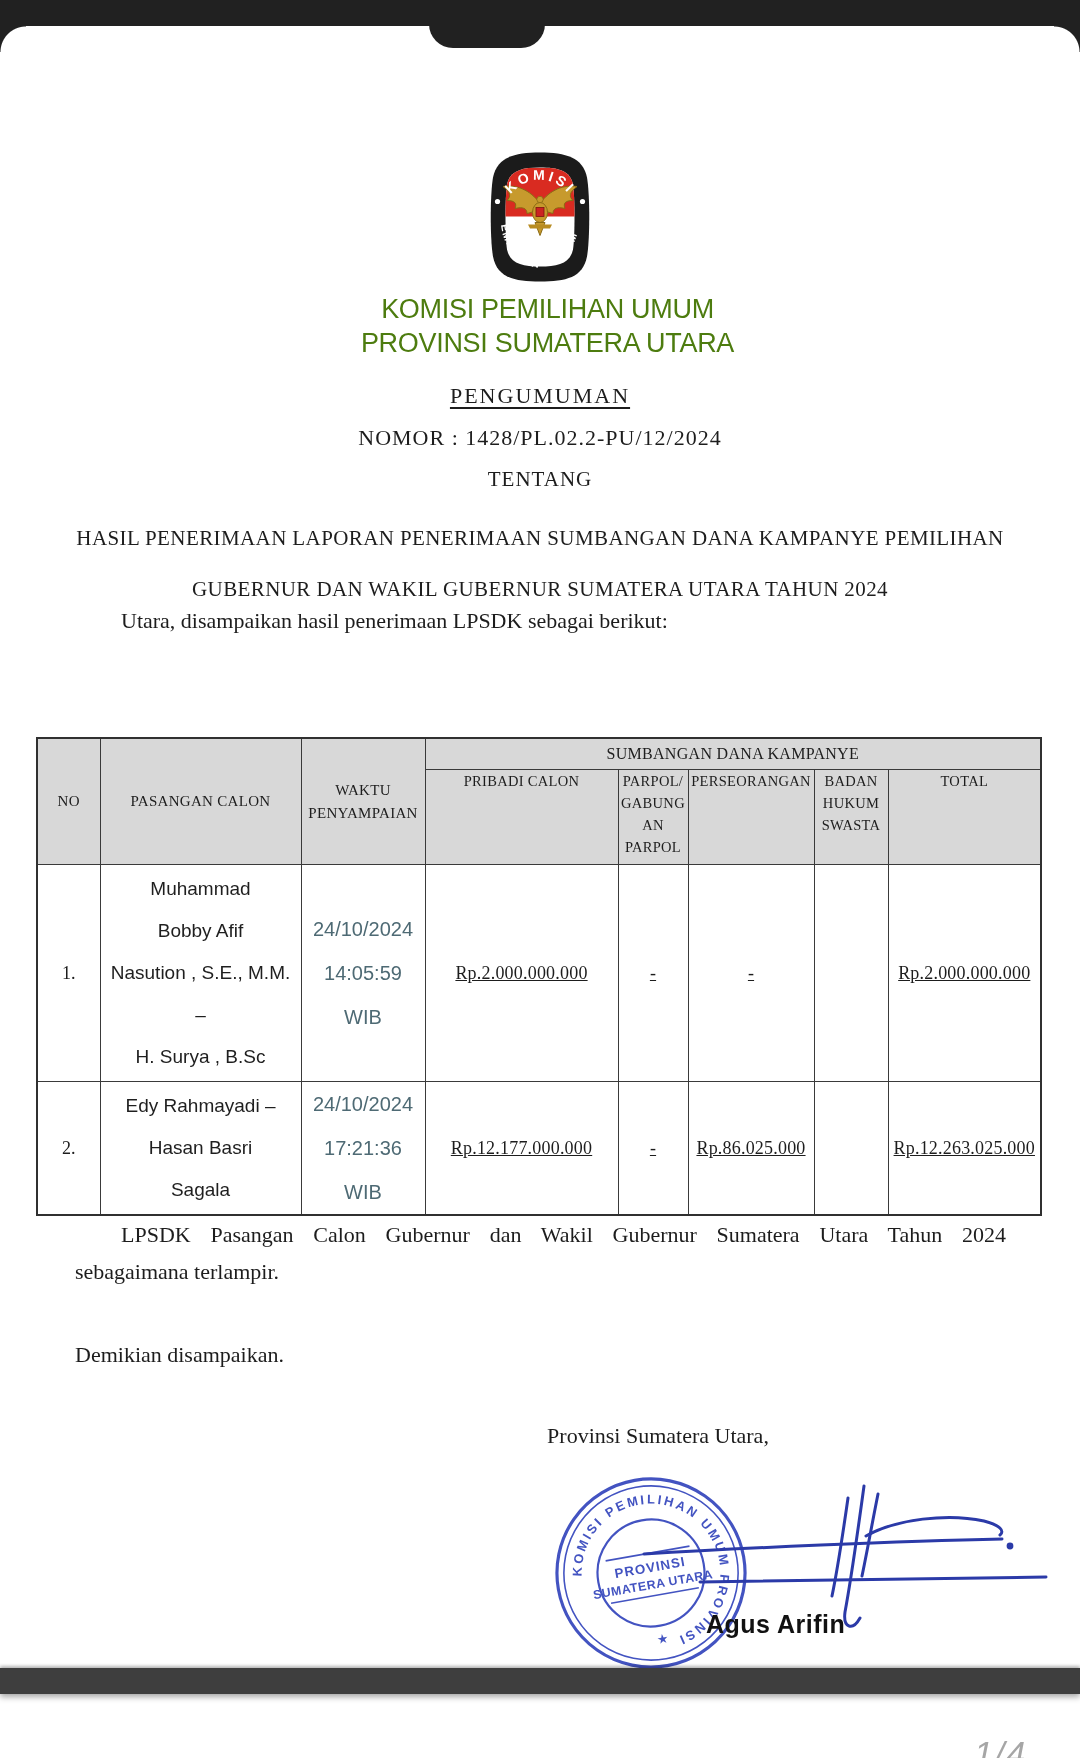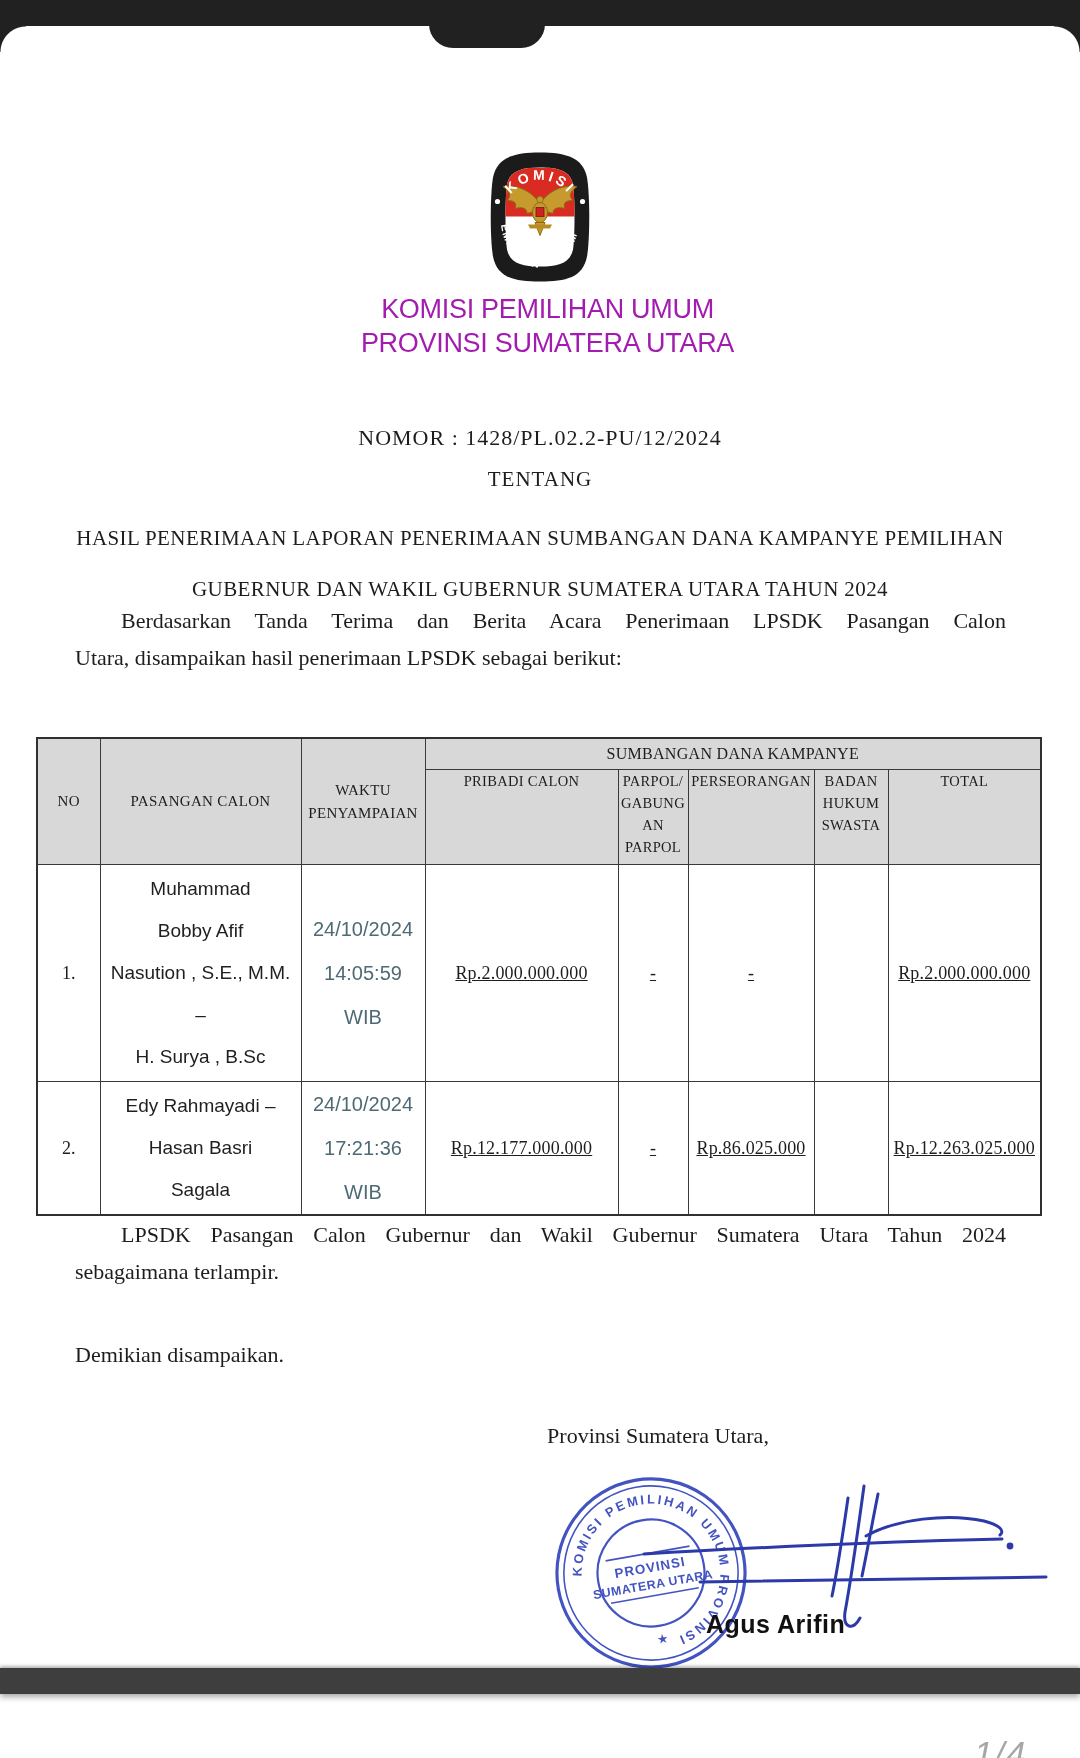--- a/index.html
+++ b/index.html
@@ -12,21 +12,21 @@
   .corner{position:absolute;top:26px;width:26px;height:26px;z-index:50;}
   .corner.left{left:0;background:radial-gradient(circle at 100% 100%, rgba(0,0,0,0) 25px, #212121 26px);}
   .corner.right{right:0;background:radial-gradient(circle at 0% 100%, rgba(0,0,0,0) 25px, #212121 26px);}
   .page-gap{position:absolute;top:1668px;left:0;right:0;height:26px;background:#3e3e3e;
             box-shadow:0 3px 6px rgba(0,0,0,.35), 0 -2px 3px rgba(0,0,0,.25);z-index:40;}
   .page-indicator{position:absolute;left:974px;top:1734px;font-family:"Liberation Sans",sans-serif;
             font-style:italic;font-size:34px;color:#a6a6a6;z-index:45;letter-spacing:2px;}
   
   .logo-wrap{position:absolute;top:148px;left:480px;width:120px;height:138px;}
   .org{position:absolute;left:0;right:0;text-align:center;font-family:"Liberation Sans",sans-serif;
-       font-size:27px;letter-spacing:-0.3px;color:#a21caf;margin-left:15px;}
+       font-size:27px;letter-spacing:-0.3px;color:#4d7c0f;margin-left:15px;}
   .org1{top:294px;} .org2{top:328px;}
   .t-center{position:absolute;left:0;right:0;text-align:center;}
   .pengumuman{top:383px;font-size:22px;letter-spacing:2px;text-decoration:underline;text-underline-offset:4px;}
   .nomor{top:425px;font-size:22px;letter-spacing:1px;}
   .tentang{top:467px;font-size:21px;letter-spacing:1px;}
   .subject{top:513px;font-size:21px;letter-spacing:.4px;line-height:51px;white-space:pre-line;}
   
   .para{position:absolute;left:75px;width:931px;font-size:22px;line-height:37px;}
   .intro{top:602px;} .closing{top:1216px;}
   .para .pl{text-align:justify;text-align-last:justify;}
@@ -104,27 +104,27 @@
         <textPath href="#arcBR" startOffset="50%" text-anchor="middle">UMUM</textPath>
       </text>
       <circle cx="17.5" cy="52" r="2.6" fill="#ffffff"></circle>
       <circle cx="102.5" cy="52" r="2.6" fill="#ffffff"></circle>
     </svg>
   </div>
 
   <div class="org org1">KOMISI PEMILIHAN UMUM</div>
   <div class="org org2">PROVINSI SUMATERA UTARA</div>
 
+  <div class="t-center pengumuman">PENGUMUMAN</div>
   <div class="t-center nomor">NOMOR : 1428/PL.02.2-PU/12/2024</div>
   <div class="t-center tentang">TENTANG</div>
   <div class="t-center subject">HASIL PENERIMAAN LAPORAN PENERIMAAN SUMBANGAN DANA KAMPANYE PEMILIHAN
 GUBERNUR DAN WAKIL GUBERNUR SUMATERA UTARA TAHUN 2024</div>
 
   <div class="para intro">
-      <div class="pl">Berdasarkan Tanda Terima dan Berita Acara Penerimaan LPSDK Pasangan Calon</div>
       <div class="pl last">Utara, disampaikan hasil penerimaan LPSDK sebagai berikut:</div>
     </div>
 
   <table class="lpsdk">
     <colgroup>
       <col style="width:63px">
         <col style="width:201px">
         <col style="width:124px">
         <col style="width:193px">
       <col style="width:70px">

